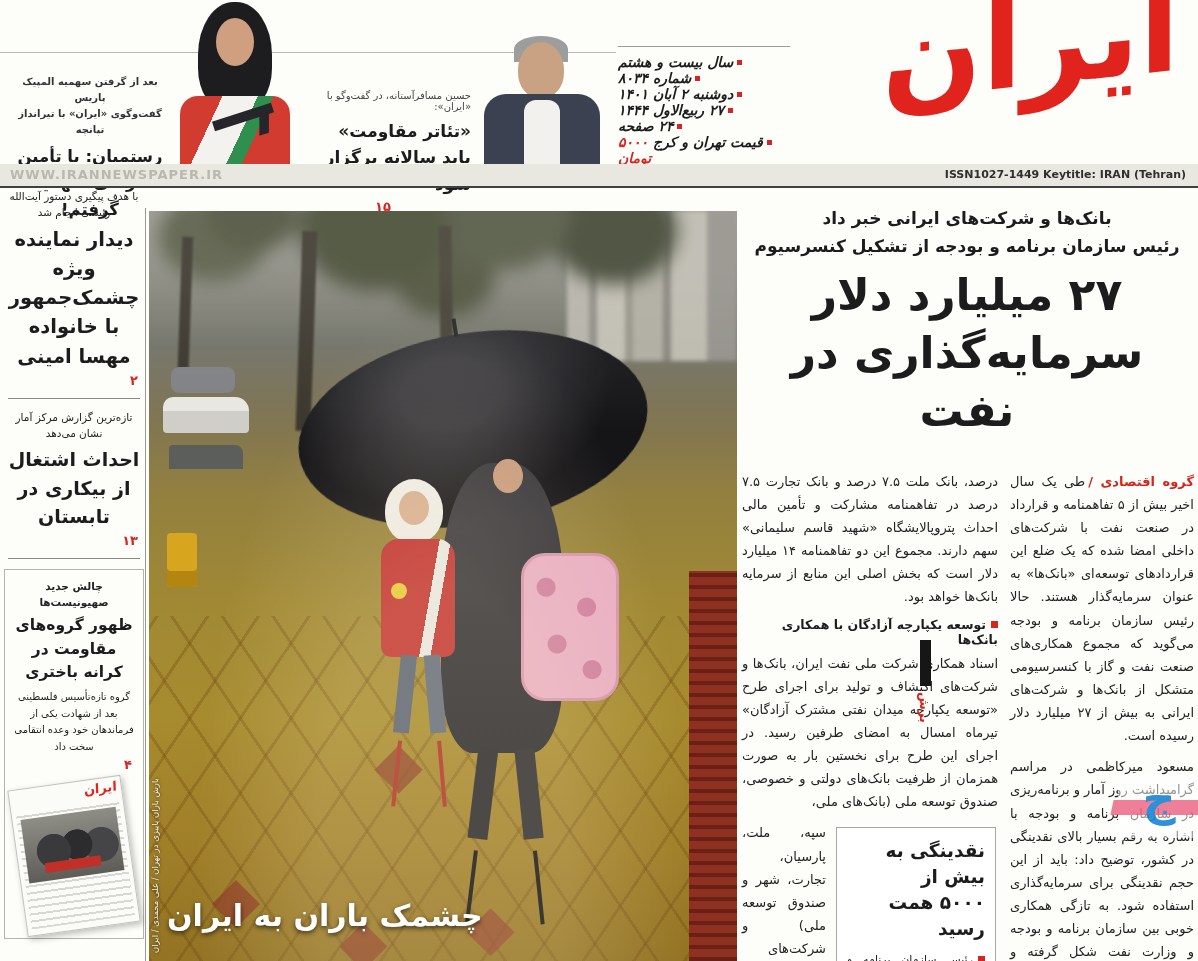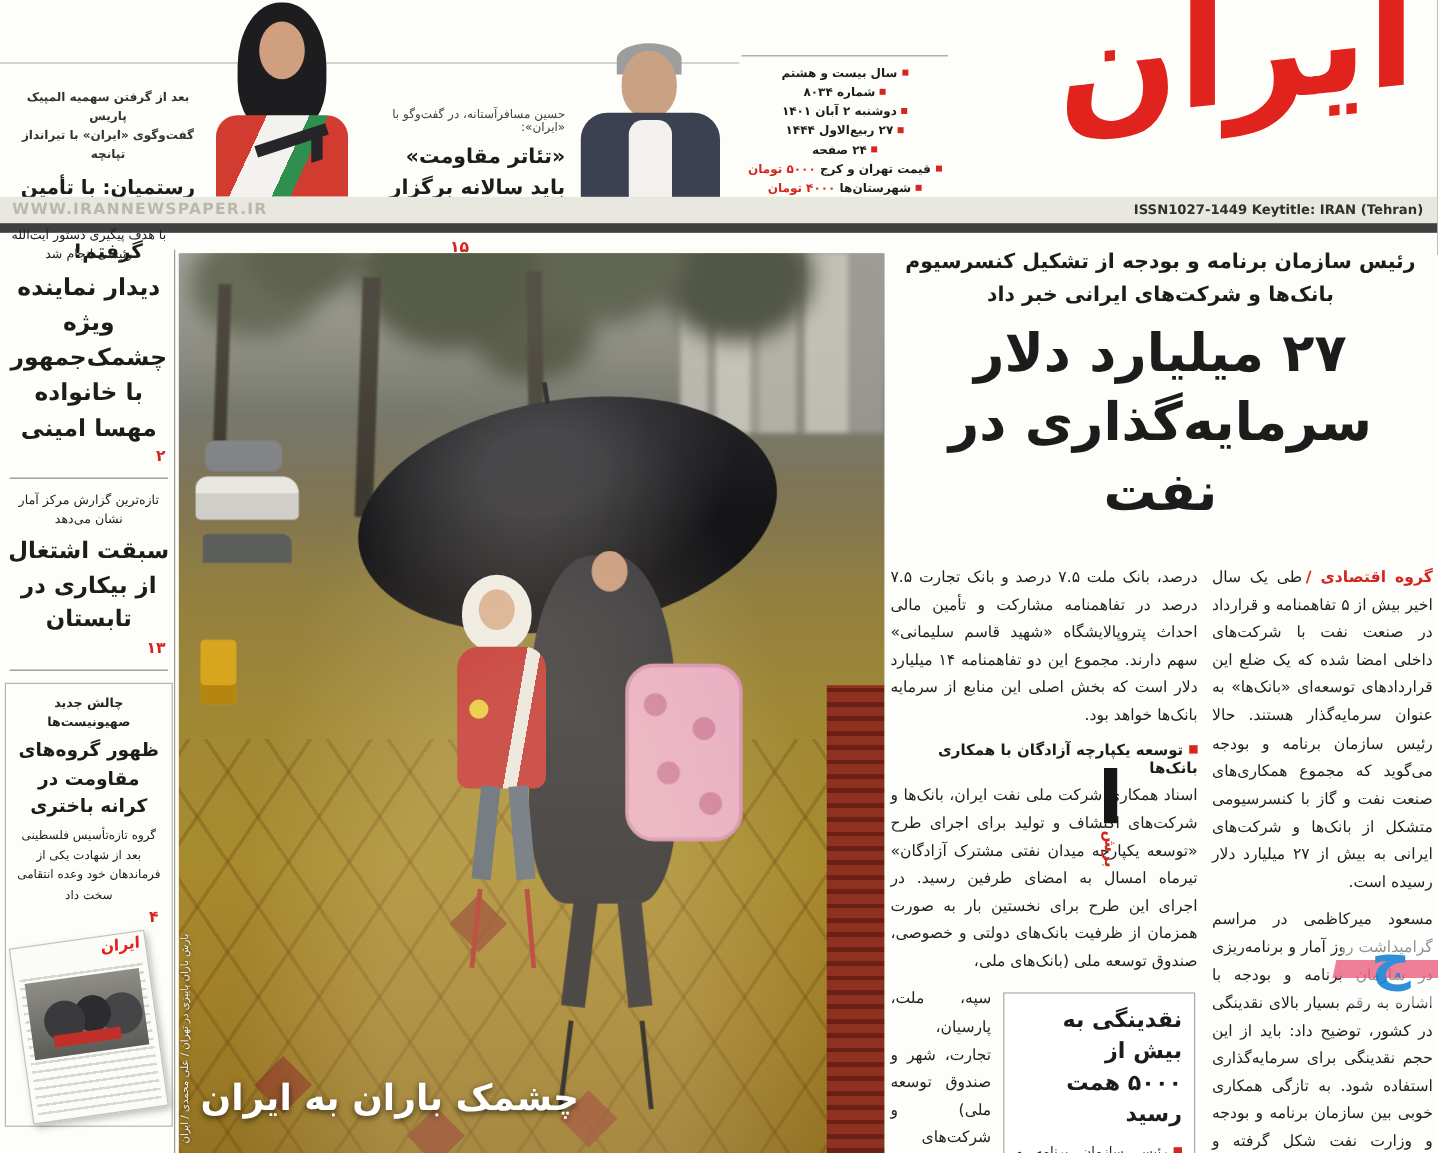--- a/index.html
+++ b/index.html
@@ -5,21 +5,21 @@
   html,body{margin:0;padding:0;background:#888;}
   .page{position:relative;width:1198px;height:961px;background:#fdfdfa;overflow:hidden;
         font-family:"DejaVu Sans",sans-serif;color:#1c1c1c;}
   .red{color:#d6251f;}
   .sq{display:inline-block;width:7px;height:7px;background:#d6251f;margin:0 0 1px 5px;vertical-align:middle;}
   
   .rule-top{position:absolute;left:0;top:52px;width:616px;height:1px;background:#b9b9b3;}
   .logo{position:absolute;right:18px;top:-26px;font-size:118px;font-weight:700;color:#e0231d;
         transform:rotate(-6deg) skewX(-6deg);line-height:1.2;letter-spacing:-4px;}
   .info-list{position:absolute;right:408px;top:46px;width:172px;margin:0;padding:7px 0 0 0;list-style:none;
-             border-top:1px solid #9d9d97;direction:rtl;text-align:center;font-size:10px;font-weight:700;line-height:16px;}
+             border-top:1px solid #9d9d97;direction:rtl;text-align:left;font-size:14px;font-weight:700;line-height:16px;font-style:italic;}
   .info-list .sq{width:5px;height:5px;margin:0 0 2px 4px;}
   
   .t-theater{position:absolute;left:295px;top:90px;width:176px;direction:rtl;text-align:right;}
   .t-theater .k{font-size:10px;color:#444;margin-bottom:6px;}
   .t-theater .hl{font-size:17px;font-weight:700;line-height:1.55;}
   .t-theater .pg{font-size:13px;font-weight:700;text-align:center;margin-top:2px;}
   .ph-man{position:absolute;left:472px;top:34px;width:140px;height:131px;overflow:hidden;}
   .ph-man .face{position:absolute;left:46px;top:8px;width:46px;height:56px;border-radius:50% 50% 45% 45%;
         background:#c9a183;}
   .ph-man .hair{position:absolute;left:42px;top:2px;width:54px;height:26px;border-radius:50% 50% 0 0;background:#9d9d9d;}
@@ -32,21 +32,21 @@
   .t-shooter .hl{font-size:16.5px;font-weight:700;line-height:1.6;}
   .t-shooter .pg{font-size:13px;font-weight:700;text-align:right;margin-top:4px;}
   .ph-woman{position:absolute;left:172px;top:0;width:126px;height:164px;overflow:hidden;}
   .ph-woman .hijab{position:absolute;left:26px;top:2px;width:74px;height:110px;border-radius:48% 48% 40% 40%;background:#1d1d20;}
   .ph-woman .face{position:absolute;left:44px;top:18px;width:38px;height:48px;border-radius:50%;background:#cf9f7f;}
   .ph-woman .jacket{position:absolute;left:8px;top:96px;width:110px;height:68px;border-radius:18px 18px 0 0;
         background:linear-gradient(115deg,#d23c30 0 30%,#f3f2ef 30% 55%,#2f8f4e 55% 66%,#d23c30 66% 100%);}
   .ph-woman .pistol{position:absolute;left:40px;top:112px;width:62px;height:10px;background:#26262a;transform:rotate(-18deg);}
   .ph-woman .pistol:after{content:"";position:absolute;right:8px;top:8px;width:10px;height:20px;background:#26262a;transform:skewX(-18deg);}
   
-  .graybar{position:absolute;left:0;top:164px;width:100%;height:22px;background:#e9e8e0;border-bottom:8px solid #404040;}
+  .graybar{position:absolute;left:0;top:164px;width:100%;height:22px;background:#e9e8e0;border-bottom:2px solid #404040;}
   .graybar .site{position:absolute;left:10px;top:3px;font-size:13px;letter-spacing:1px;color:#b9b8ad;font-weight:700;}
   .graybar .issn{position:absolute;right:12px;top:4px;font-size:11px;color:#2f2f2f;font-weight:700;}
   
   .sidebar{position:absolute;left:4px;top:188px;width:140px;direction:rtl;text-align:center;}
   .sb-item .k{font-size:10.5px;color:#222;line-height:1.55;margin-bottom:4px;}
   .sb-item .hl{font-weight:700;line-height:1.5;}
   .sb-item .pg{font-size:13px;font-weight:700;text-align:right;margin:2px 6px 0 0;}
   .sb-hr{border:none;border-top:1px solid #8a8a84;margin:10px 4px;}
   .sb1 .hl{font-size:19.5px;}
   .sb2 .hl{font-size:19px;}
@@ -206,21 +206,21 @@
 
   <aside class="sidebar">
     <div class="sb-item sb1">
       <div class="k">با هدف پیگیری دستور آیت‌الله رئیسی انجام شد</div>
       <div class="hl">دیدار نماینده ویژه چشمک‌جمهور با خانواده مهسا امینی</div>
       <div class="pg red">۲</div>
     </div>
     <hr class="sb-hr">
     <div class="sb-item sb2">
       <div class="k">تازه‌ترین گزارش مرکز آمار نشان می‌دهد</div>
-      <div class="hl">سبقت اشتغال از بیکاری در تابستان</div>
+      <div class="hl">احداث اشتغال از بیکاری در تابستان</div>
       <div class="pg red">۱۳</div>
     </div>
     <hr class="sb-hr">
     <div class="sb-item sb-box">
       <div class="k">چالش جدید صهیونیست‌ها</div>
       <div class="hl">ظهور گروه‌های مقاومت در کرانه باختری</div>
       <div class="sub">گروه تازه‌تأسیس فلسطینی بعد از شهادت یکی از فرماندهان خود وعده انتقامی سخت داد</div>
       <div class="pg red">۴</div>
       <div class="thumb">
         <span class="thumb-name">ایران</span>
@@ -249,22 +249,22 @@
     <div class="ph-jacket"></div>
     <div class="ph-childlegs"></div>
     <div class="ph-backpack"></div>
     <div class="ph-sheen"></div>
     <figcaption class="ph-title">چشمک باران به ایران</figcaption>
     <div class="ph-caption">بارش باران پاییزی در تهران / علی محمدی / ایران</div>
   </figure>
 
   <section class="lead">
     <div class="lead-kicker">
+      <span style="display:block">بانک‌ها و شرکت‌های ایرانی خبر داد</span>
       <span style="display:block">رئیس سازمان برنامه و بودجه از تشکیل کنسرسیوم</span>
-      <span style="display:block">بانک‌ها و شرکت‌های ایرانی خبر داد</span>
     </div>
     <h1 class="lead-hl">
       <span style="display:block">۲۷ میلیارد دلار</span>
       <span style="display:block">سرمایه‌گذاری در نفت</span>
     </h1>
     <div class="lead-body">
       <div class="colA">
         <p class="just"><span class="byline">گروه اقتصادی /</span><span>طی یک سال اخیر بیش از ۵ تفاهمنامه و قرارداد در صنعت نفت با شرکت‌های داخلی امضا شده که یک ضلع این قراردادهای توسعه‌ای «بانک‌ها» به عنوان سرمایه‌گذار هستند. حالا رئیس سازمان برنامه و بودجه می‌گوید که مجموع همکاری‌های صنعت نفت و گاز با کنسرسیومی متشکل از بانک‌ها و شرکت‌های ایرانی به بیش از ۲۷ میلیارد دلار رسیده است.</span></p>
         <p class="just">مسعود میرکاظمی در مراسم گرامیداشت روز آمار و برنامه‌ریزی در سازمان برنامه و بودجه با اشاره به رقم بسیار بالای نقدینگی در کشور، توضیح داد: باید از این حجم نقدینگی برای سرمایه‌گذاری استفاده شود. به تازگی همکاری خوبی بین سازمان برنامه و بودجه و وزارت نفت شکل گرفته و کنسرسیومی از بانک‌ها، شرکت‌های سرمایه‌گذاری داخلی و سایر شرکت‌های پیمانکاری تشکیل شده است که منجر به تفاهمنامه و قرارداد شده و قرار است ۲۷ میلیارد دلار در پروژه‌های نفت و گاز سرمایه‌گذاری شود و این رقم باید تا ۸۰ میلیارد دلار افزایش پیدا کند. به گفته میرکاظمی، سرمایه‌گذاری در پروژه‌های نفت و گاز زودبازده بوده و سرمایه آن در کمتر از یک سال برمی‌گردد. به گزارش «ایران» این ۲۷ میلیارد دلار مربوط به پروژه‌های حوزه پالایش و نفت بوده است.</p>
 

